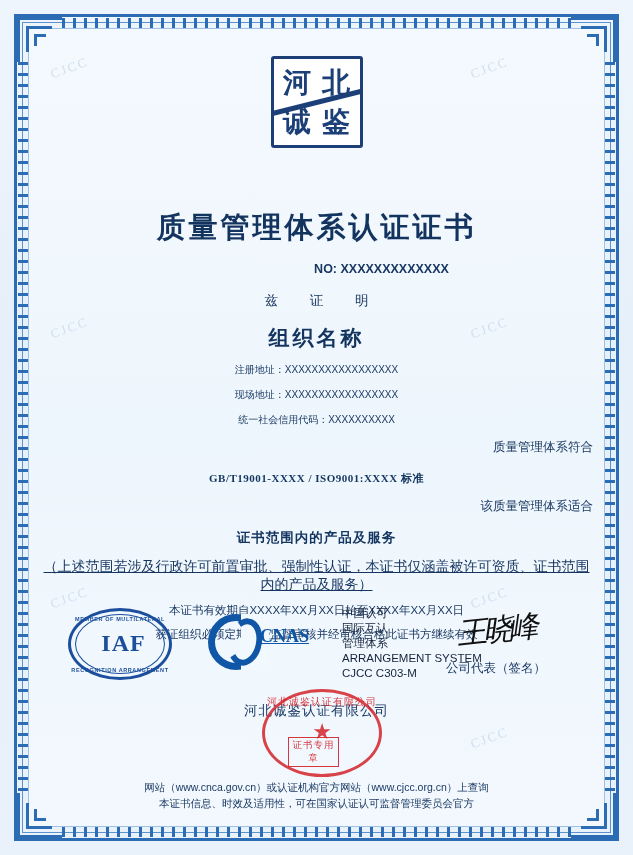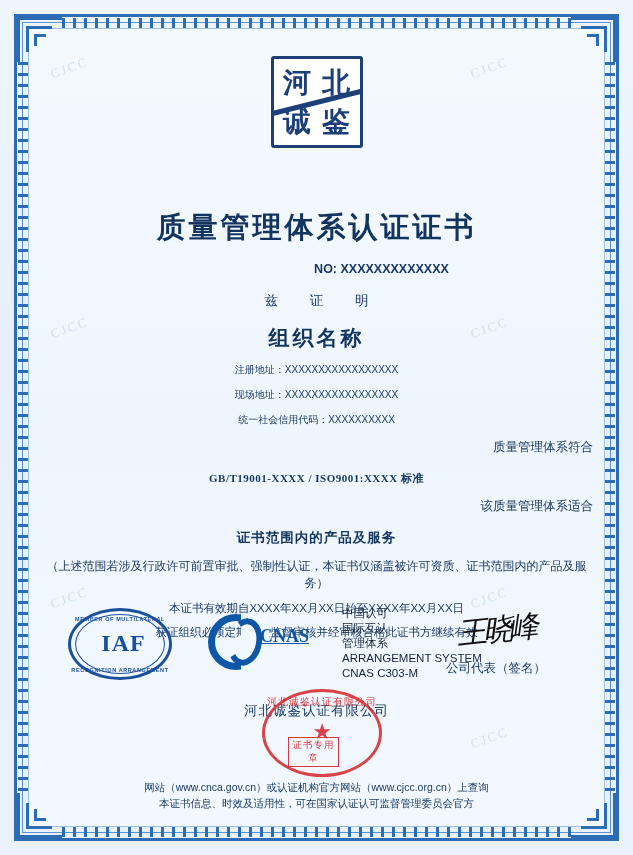--- a/index.html
+++ b/index.html
@@ -222,22 +222,23 @@
     margin-top: 14px;
     text-align: center;
     font-weight: bold;
     font-size: 13.5px;
     color: #13355f;
     letter-spacing: 1px;
   }
   .note-line {
     margin-top: 11px;
     text-align: center;
-    font-size: 12px;
-    color: #16355f;
+    font-size: 14px;
+    color: #16355f;
+    text-decoration: underline;
   }
   .date-line {
     margin-top: 9px;
     text-align: center;
     font-size: 11.5px;
     color: #16355f;
   }
 
   
   .logos {
@@ -557,21 +558,21 @@
         <div class="c-ring"></div>
         <div class="c-arc"></div>
         <div class="c-text">CNAS</div>
       </div>
 
       <div class="cnas-info">
         <div>中国认可</div>
         <div>国际互认</div>
         <div>管理体系</div>
         <div>ARRANGEMENT SYSTEM</div>
-        <div>CNAS C303-M</div>
+        <div>CJCC C303-M</div>
       </div>
 
       <div class="signature">
         <div class="sig-mark">王晓峰</div>
         <div class="sig-label">公司代表（签名）</div>
       </div>
 
     </div>
 
     <div class="company-lines">

